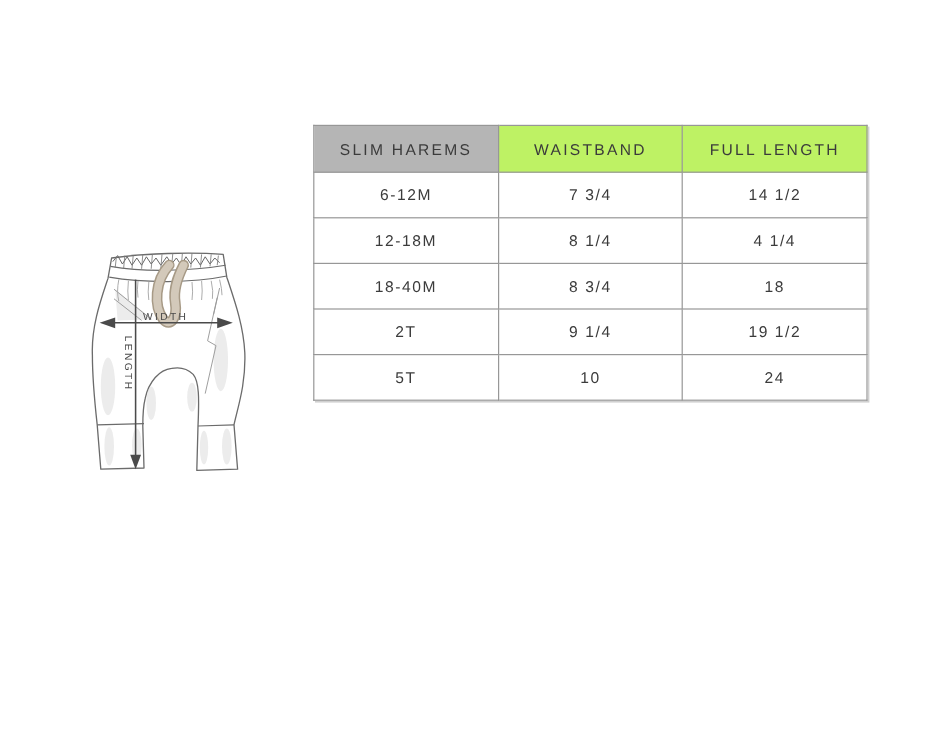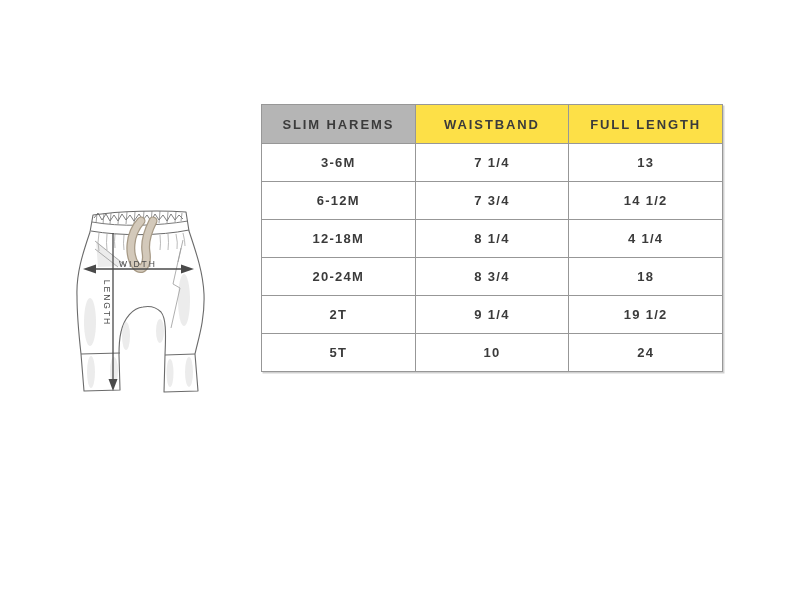--- a/index.html
+++ b/index.html
@@ -10,24 +10,24 @@
   .canvas{position:absolute;left:0;top:0;width:792px;height:612px;}
   svg.sketch{position:absolute;left:0;top:0;width:792px;height:612px;}
 
   table.size-table{
     position:absolute;left:261px;top:104px;width:462px;
     border-collapse:collapse;table-layout:fixed;
     box-shadow:1.5px 1.5px 0 rgba(150,150,150,.45);
   }
   .size-table th,.size-table td{
     border:1px solid #979797;text-align:center;vertical-align:middle;
-    color:#3b3b3b;font-weight:bold;
+    color:#3b3b3b;font-weight:normal;
     font-size:13px;letter-spacing:1.6px;white-space:nowrap;
   }
-  .size-table th{height:36px;background:#fde047;letter-spacing:1.9px;}
+  .size-table th{height:36px;background:#bef264;letter-spacing:1.9px;}
   .size-table th.primary{background:#b5b5b5;}
   .size-table td{height:35px;background:#ffffff;letter-spacing:1.3px;}
 
   svg text.dim-label{
     font-family:"Liberation Sans", sans-serif;
     font-size:8.5px;letter-spacing:2px;fill:#4a4a4a;
   }
 </style>
 </head>
 <body>
@@ -133,36 +133,31 @@
   <table class="size-table">
     <thead>
       <tr>
         <th class="primary">SLIM HAREMS</th>
         <th>WAISTBAND</th>
         <th>FULL LENGTH</th>
       </tr>
     </thead>
     <tbody>
       <tr>
-        <td>3-6M</td>
-        <td>7 1/4</td>
-        <td>13</td>
-      </tr>
-      <tr>
         <td>6-12M</td>
         <td>7 3/4</td>
         <td>14 1/2</td>
       </tr>
       <tr>
         <td>12-18M</td>
         <td>8 1/4</td>
         <td>4 1/4</td>
       </tr>
       <tr>
-        <td>20-24M</td>
+        <td>18-40M</td>
         <td>8 3/4</td>
         <td>18</td>
       </tr>
       <tr>
         <td>2T</td>
         <td>9 1/4</td>
         <td>19 1/2</td>
       </tr>
       <tr>
         <td>5T</td>

